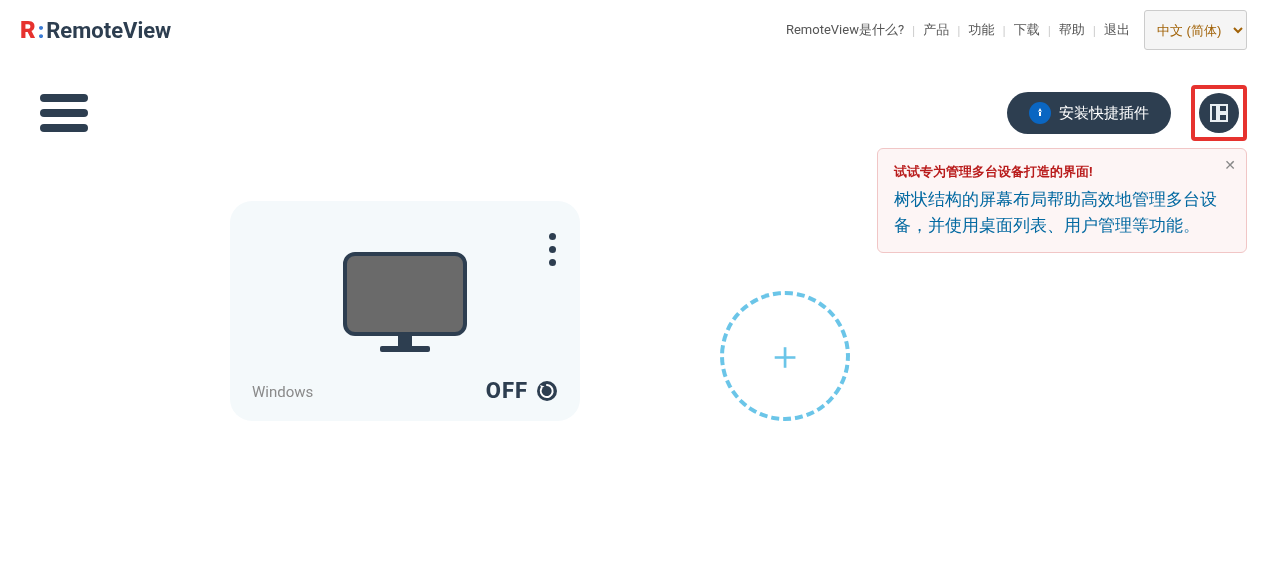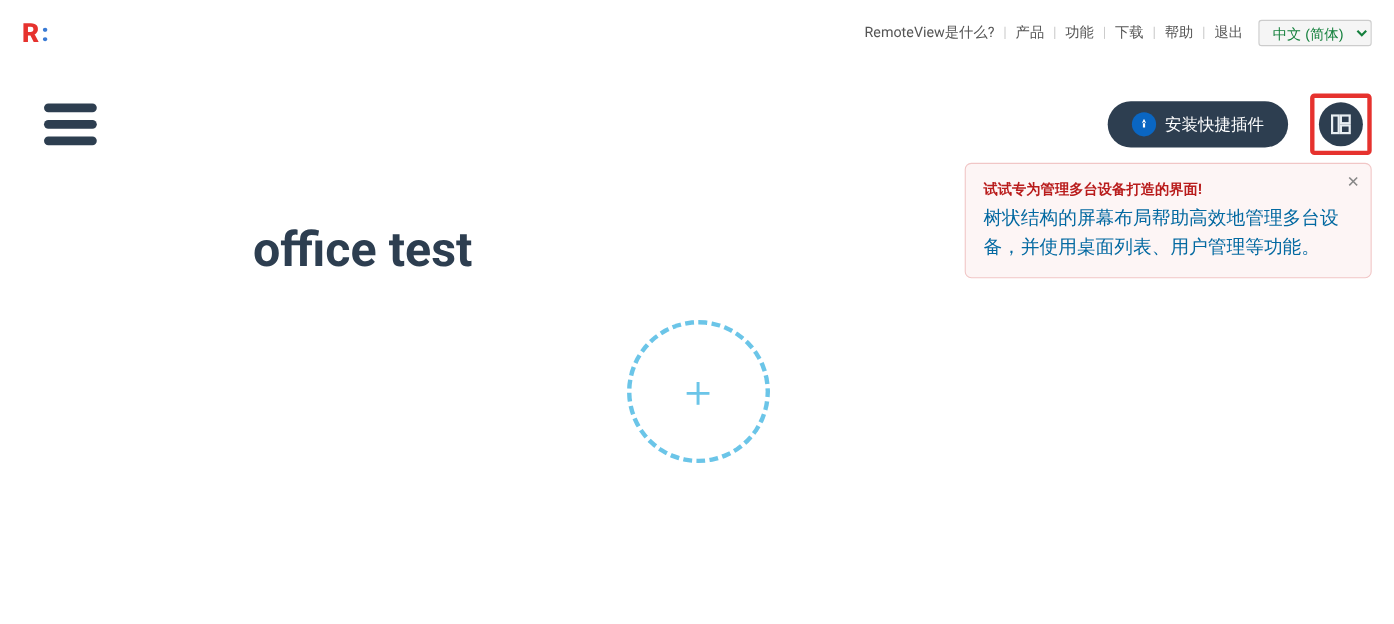--- a/index.html
+++ b/index.html
@@ -57,23 +57,23 @@
 .nav-sep {
   color: #ccc;
   margin: 0 6px;
 }
 .lang-select {
   font-size: 13px;
   padding: 3px 8px;
   border: 1px solid #ccc;
   border-radius: 3px;
   background: #f5f5f5;
-  color: #15803d;
+  color: #a16207;
   min-width: 100px;
-  height: 24px;
+  height: 40px;
 }
 .toolbar {
   display: flex;
   align-items: center;
   justify-content: space-between;
   padding: 30px 20px 0 40px;
   position: relative;
 }
 .hamburger {
   display: flex;
@@ -253,20 +253,21 @@
   line-height: 1;
 }
 </style>
 </head>
 <body>
 
 <div class="top-header">
   <div class="logo">
     <span class="logo-r">R</span>
     <span class="logo-colon">:</span>
+    <span>RemoteView</span>
   </div>
   <div class="header-right">
     <div class="header-nav">
       <a class="nav-link">RemoteView是什么?</a>
       <span class="nav-sep">|</span>
       <a class="nav-link">产品</a>
       <span class="nav-sep">|</span>
       <a class="nav-link">功能</a>
       <span class="nav-sep">|</span>
       <a class="nav-link">下载</a>
@@ -310,18 +311,42 @@
 </div>
 
 <div class="tooltip-box">
   <span class="tooltip-close">✕</span>
   <div class="tooltip-title">试试专为管理多台设备打造的界面!</div>
   <div class="tooltip-desc">树状结构的屏幕布局帮助高效地管理多台设备，并使用桌面列表、用户管理等功能。</div>
 </div>
 
 <div class="main-area">
   <div class="group-section">
-    <div class="group-title">office test</div>
+    <div class="device-card">
+      <div class="card-dots">
+        <span></span>
+          <span></span>
+          <span></span>
+      </div>
+      <div class="monitor">
+        <svg width="130" height="110" viewBox="0 0 130 110">
+          <rect x="5" y="5" width="120" height="80" rx="10" fill="#6a6a6a" stroke="#2d3e50" stroke-width="4"></rect>
+          <rect x="58" y="85" width="14" height="12" fill="#2d3e50"></rect>
+          <rect x="40" y="97" width="50" height="6" rx="2" fill="#2d3e50"></rect>
+        </svg>
+      </div>
+      <div class="card-os">Windows</div>
+      <div class="card-status">
+        <span class="status-text">OFF</span>
+        <span class="refresh-icon">
+          <svg width="22" height="22" viewBox="0 0 22 22">
+            <circle cx="11" cy="11" r="10" fill="#2d3e50"></circle>
+            <path d="M 11 5 A 6 6 0 1 1 5.5 8" fill="none" stroke="#fff" stroke-width="2" stroke-linecap="round"></path>
+            <path d="M 4 5 L 5.5 8 L 8.5 6.5 Z" fill="#fff"></path>
+          </svg>
+        </span>
+      </div>
+    </div>
   </div>
   <div class="add-circle">
     <span class="add-plus">＋</span>
   </div>
 </div>
 
 </body></html>

